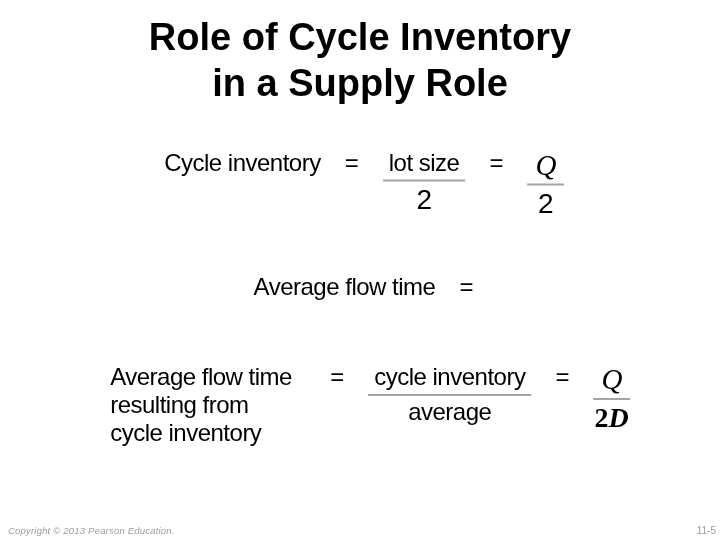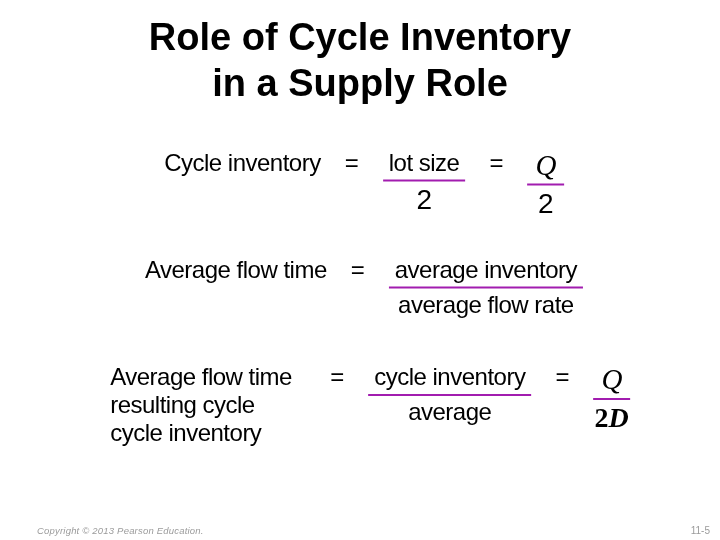--- a/index.html
+++ b/index.html
@@ -63,21 +63,21 @@
   .frac {
     display: inline-flex;
     flex-direction: column;
     align-items: center;
     text-align: center;
   }
   .frac .num {
     font-size: 24px;
     letter-spacing: -0.5px;
     padding: 0 6px 3px 6px;
-    border-bottom: 2px solid #a21caf;
+    border-bottom: 2px solid #a3a3a3;
   }
   .frac .den {
     font-size: 24px;
     letter-spacing: -0.5px;
     padding-top: 2px;
   }
   .den-big { font-size: 28px !important; }
 
   
   .mi {
@@ -95,25 +95,24 @@
 
   
   .footer-copyright {
     position: absolute;
     left: 8px;
     bottom: 4px;
     font-size: 9.5px;
     font-style: italic;
     color: #9b9b9b;
     letter-spacing: 0.2px;
-    margin-left: 29px;
   }
   .footer-page {
     position: absolute;
-    right: 18px;
+    right: 12px;
     bottom: 4px;
     font-size: 10px;
     color: #9b9b9b;
   }
 </style>
 </head>
 <body>
 
 <div class="slide">
 
@@ -132,30 +131,26 @@
     <span class="eq-equals">=</span>
     <span class="frac">
       <span class="num mi">Q</span>
       <span class="den den-big">2</span>
     </span>
   </div>
 
   <div class="eq-row" id="eq2">
     <span class="eq-text">Average flow time</span>
     <span class="eq-equals">=</span>
-    <span class="frac">
-      <span class="num">average inventory</span>
-      <span class="den">average flow rate</span>
-    </span>
   </div>
 
   <div class="eq-row" id="eq3">
     <span class="eq-label">
       <span style="display:block">Average flow time</span>
-      <span style="display:block">resulting cycle</span>
+      <span style="display:block">resulting from</span>
       <span style="display:block">cycle inventory</span>
     </span>
     <span class="eq-equals">=</span>
     <span class="frac">
       <span class="num">cycle inventory</span>
       <span class="den">average</span>
     </span>
     <span class="eq-equals">=</span>
     <span class="frac">
       <span class="num mi">Q</span>

